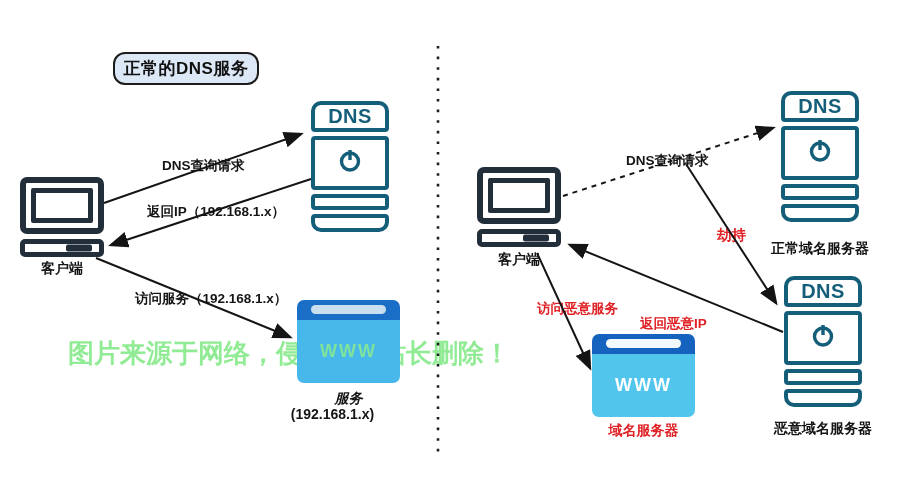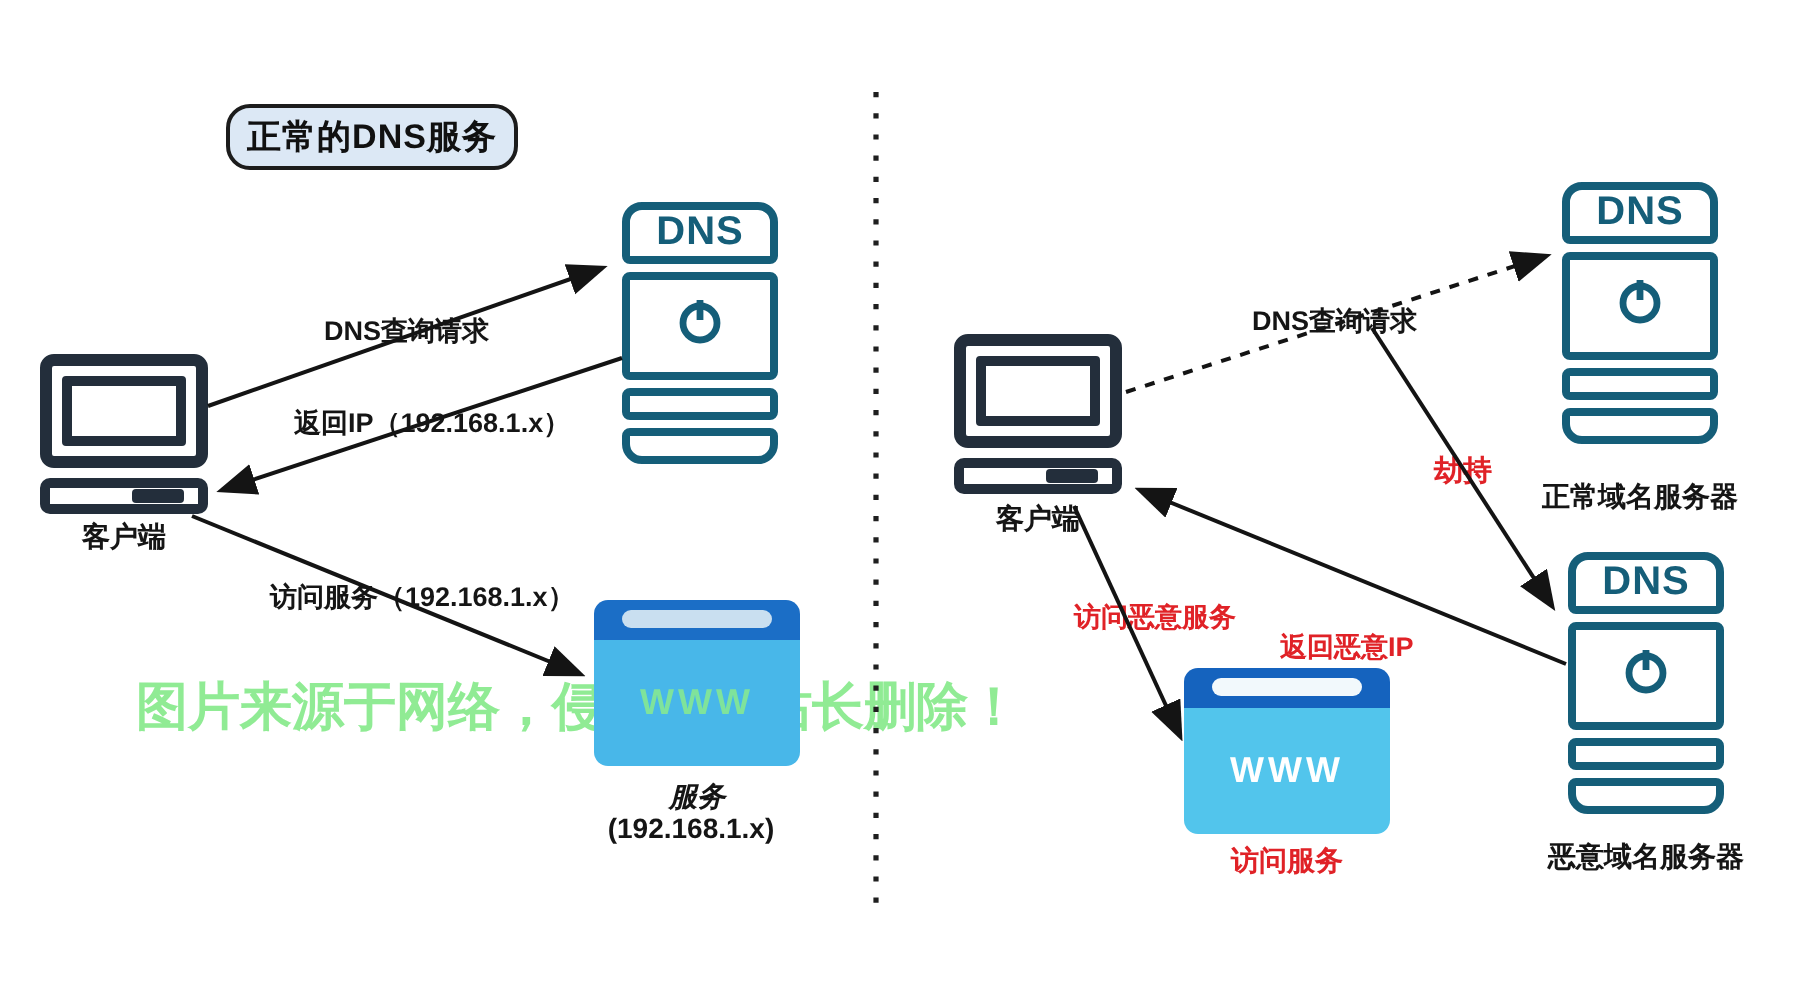--- a/index.html
+++ b/index.html
@@ -82,21 +82,21 @@
     <div class="srv srv-bottom"></div>
   </div>
 
   <div class="www left" style="left:297px; top:300px;">
     <div class="www-bar">
       <div class="www-pill"></div>
     </div>
     <div class="www-body">WWW</div>
   </div>
   <div class="cap" style="left:297px; top:390px; width:103px;font-style:italic;">服务</div>
-  <div class="cap" style="left:284px; top:406px; width:123px;">(192.168.1.x)</div>
+  <div class="cap" style="left:271px; top:406px; width:123px;">(192.168.1.x)</div>
 
   <div class="lbl" style="left:162px; top:157px;">DNS查询请求</div>
   <div class="lbl" style="left:147px; top:203px;">返回IP（192.168.1.x）</div>
   <div class="lbl" style="left:135px; top:290px;">访问服务（192.168.1.x）</div>
 
 
   <div class="monitor" style="left:477px; top:167px; width:84px; height:57px;">
     <div class="screen"></div>
   </div>
   <div class="cbase" style="left:477px; top:229px; width:84px; height:18px;">
@@ -129,21 +129,21 @@
     <div class="srv srv-bottom"></div>
   </div>
   <div class="cap" style="left:749px; top:420px; width:148px;text-align:center;">恶意域名服务器</div>
 
   <div class="www right" style="left:592px; top:334px;">
     <div class="www-bar">
       <div class="www-pill"></div>
     </div>
     <div class="www-body">WWW</div>
   </div>
-  <div class="cap red" style="left:592px; top:422px; width:103px;">访问服务</div>
+  <div class="cap red" style="left:592px; top:422px; width:103px;">域名服务器</div>
 
   <div class="lbl" style="left:626px; top:152px;">DNS查询请求</div>
   <div class="lbl red bold14" style="left:717px; top:226px;">劫持</div>
   <div class="lbl red" style="left:640px; top:271px;margin-top:44px;">返回恶意IP</div>
   <div class="lbl red" style="left:537px; top:300px;">访问恶意服务</div>
 
   <svg class="overlay" width="905" height="500" viewBox="0 0 905 500">
     <defs>
       <marker id="ah" markerWidth="10" markerHeight="9" refX="8.5" refY="4" orient="auto">
         <path d="M0,0 L10,4 L0,8 Z" fill="#141414"></path>

